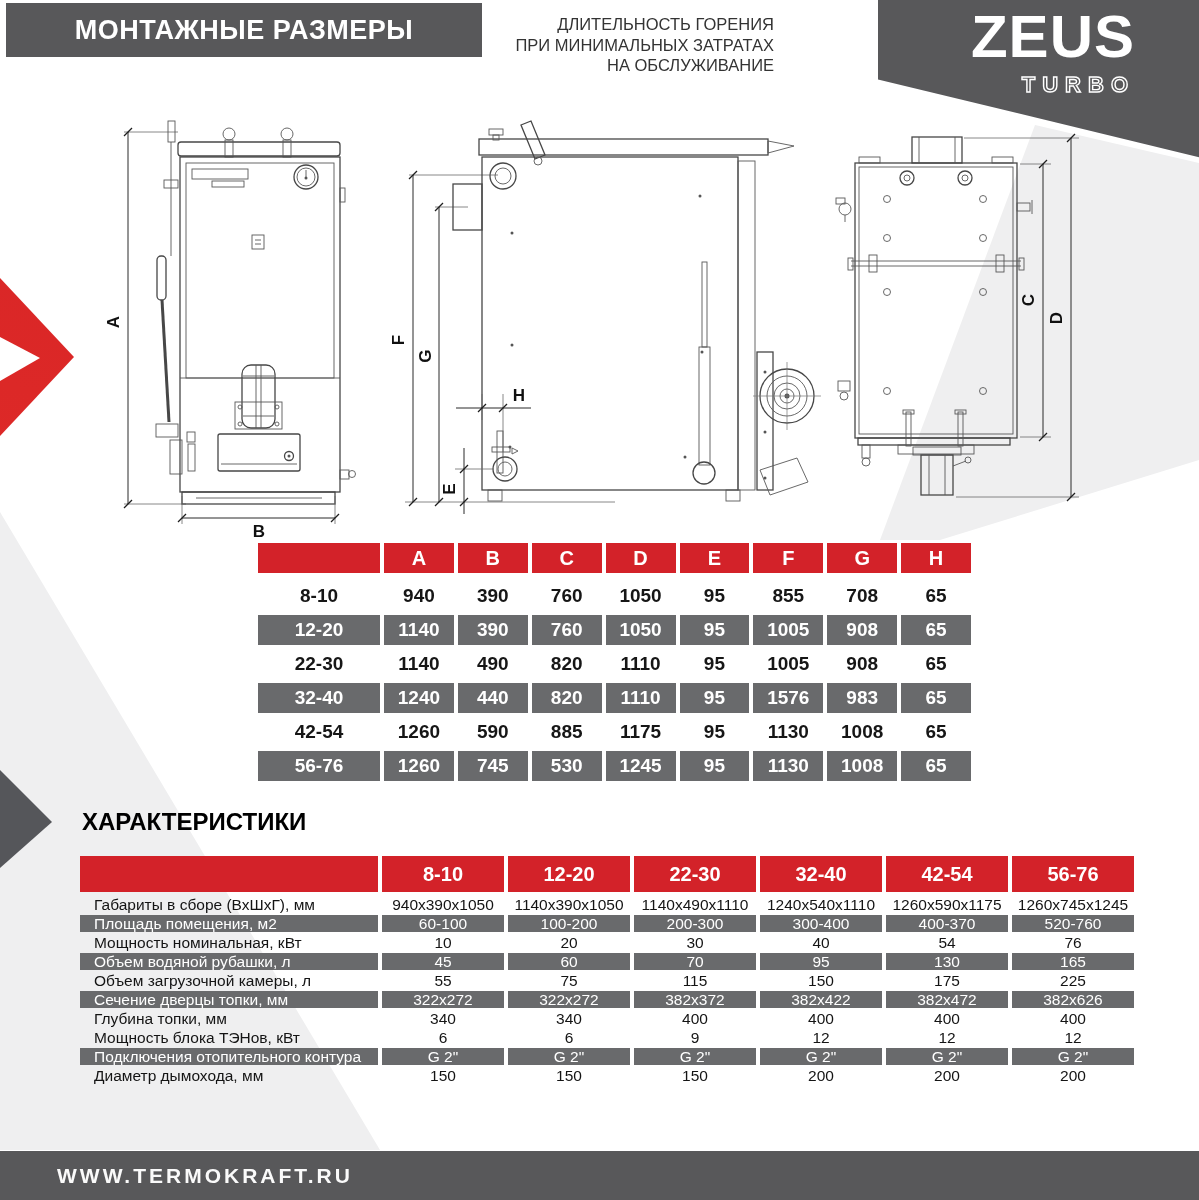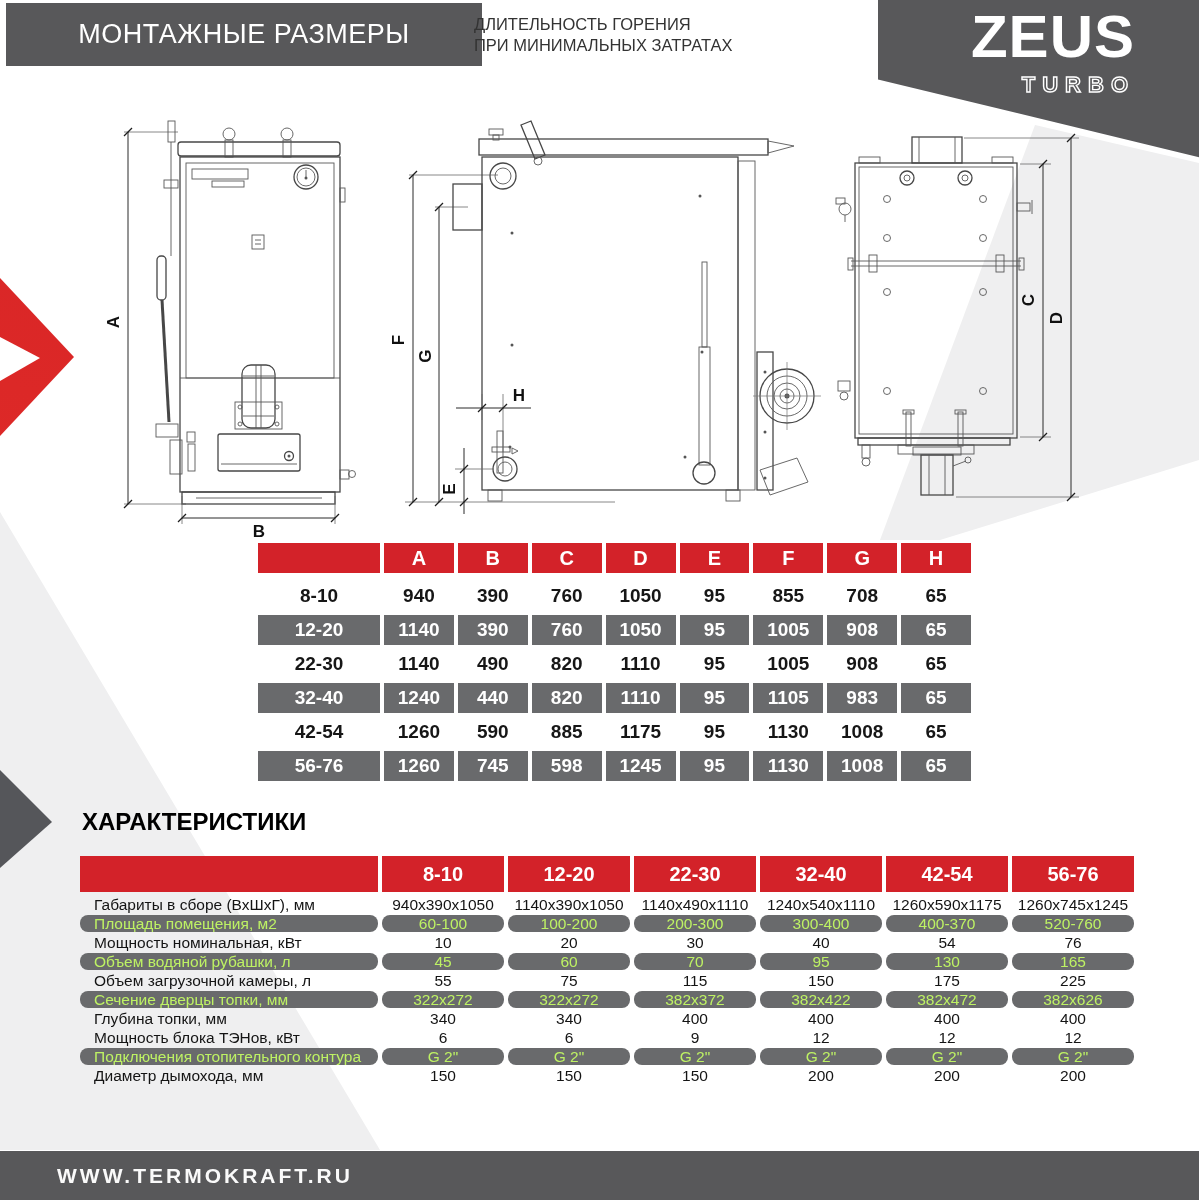--- a/index.html
+++ b/index.html
@@ -9,24 +9,24 @@
 
   
   .shape { position:absolute; inset:0; }
   .band-left  { background:#efeff0; clip-path:polygon(0px 512px, 380px 1150px, 0px 1150px); z-index:0; }
   .band-right { background:#efeff0; clip-path:polygon(1035px 125px, 1199px 163px, 1199px 460px, 940px 540px, 880px 540px); z-index:0; }
   .chev-red   { background:linear-gradient(200deg,#cf1f26,#e93128); clip-path:polygon(0px 278px, 74px 357px, 0px 436px); z-index:2; }
   .chev-red-notch { background:#fff; clip-path:polygon(0px 337px, 40px 358px, 0px 381px); z-index:2; }
   .chev-gray  { background:#55565a; clip-path:polygon(0px 770px, 52px 822px, 0px 868px); z-index:2; }
 
   
-  .title-box { position:absolute; left:6px; top:3px; width:476px; height:63px; background:#58585a;
+  .title-box { position:absolute; left:6px; top:3px; width:476px; height:54px; background:#58585a;
                display:flex; align-items:center; justify-content:center; z-index:3;
-               color:#fff; font-size:27px; font-weight:normal; letter-spacing:0.5px; }
-  .tagline { position:absolute; left:474px; top:14px; width:300px; text-align:left; z-index:3;
+               color:#fff; font-size:27px; font-weight:bold; letter-spacing:0.5px; }
+  .tagline { position:absolute; left:474px; top:14px; width:300px; text-align:right; z-index:3;
              font-size:16.5px; line-height:20.5px; color:#333; }
   .brand-box { position:absolute; left:878px; top:0; width:321px; height:162px; background:#58585a;
                clip-path:polygon(0 0, 100% 0, 100% 97%, 0 49%); z-index:3; }
   .brand-zeus { position:absolute; right:64px; top:2px; color:#fff; font-size:60px; font-weight:bold; letter-spacing:1px;text-align:right; }
   .brand-turbo-svg { position:absolute; right:62px; top:72px; }
 
   
   .drawings { position:absolute; left:0; top:0; width:1199px; height:1200px; z-index:1; }
   .o1 { fill:none; stroke:#474747; stroke-width:1.3; }
   .o2 { fill:none; stroke:#585858; stroke-width:0.9; }
@@ -44,21 +44,21 @@
   .rg .c { background:#696a6c; color:#fff; }
 
   
   .section-title { position:absolute; left:82px; top:808px; z-index:3; font-size:24px; font-weight:bold; color:#000000; }
   .spec-table { position:absolute; left:80px; top:856px; width:1054px; z-index:3; }
   .sp-row { display:grid; grid-template-columns:298px repeat(6,1fr); gap:0 4px; height:17px; margin-bottom:2px; font-size:15.5px; }
   .sp-row .c { display:flex; align-items:center; justify-content:center; color:#141414; line-height:1; }
   .sp-row .lbl { justify-content:flex-start; padding-left:14px; }
   .sp-head { height:36px; margin-bottom:4px; }
   .sp-head .c { background:#d32229; color:#fff; font-weight:bold; font-size:20px; }
-  .sp-row.rg .c { background:#696a6c; color:#bef264;border-radius:8px; }
+  .sp-row.rg .c { background:#696a6c; color:#ffffff; }
 
   
   .footer { position:absolute; left:0; top:1151px; width:1199px; height:49px; background:#58585a; z-index:3;
             display:flex; align-items:center; }
   .footer span { margin-left:57px; color:#fafafa; font-size:21px; font-weight:bold; letter-spacing:3px; }
 </style>
 </head>
 <body>
 
 <div class="shape band-left"></div>
@@ -67,20 +67,21 @@
 <div class="shape chev-red-notch"></div>
 <div class="shape chev-gray"></div>
 
 <div class="title-box">
     <span>МОНТАЖНЫЕ РАЗМЕРЫ</span>
   </div>
 
 <div class="tagline">
   <div>ДЛИТЕЛЬНОСТЬ ГОРЕНИЯ</div>
   <div>ПРИ МИНИМАЛЬНЫХ ЗАТРАТАХ</div>
+  <div>НА ОБСЛУЖИВАНИЕ</div>
 </div>
 
 <div class="brand-box">
   <div class="brand-zeus">ZEUS</div>
   <svg class="brand-turbo-svg" width="150" height="28">
     <text x="148" y="20" text-anchor="end" font-size="22" font-weight="bold" letter-spacing="7" fill="none" stroke="#fff" stroke-width="1.4">TURBO</text>
   </svg>
 </div>
 
 <svg class="drawings" viewBox="0 0 1199 1200">
@@ -346,40 +347,40 @@
     <div class="c">908</div>
     <div class="c">65</div>
   </div>
   <div class="dt-row rg">
     <div class="c">32-40</div>
     <div class="c">1240</div>
     <div class="c">440</div>
     <div class="c">820</div>
     <div class="c">1110</div>
     <div class="c">95</div>
-    <div class="c">1105</div>
+    <div class="c">1576</div>
     <div class="c">983</div>
     <div class="c">65</div>
   </div>
   <div class="dt-row">
     <div class="c">42-54</div>
     <div class="c">1260</div>
     <div class="c">590</div>
     <div class="c">885</div>
     <div class="c">1175</div>
     <div class="c">95</div>
     <div class="c">1130</div>
     <div class="c">1008</div>
     <div class="c">65</div>
   </div>
   <div class="dt-row rg">
     <div class="c">56-76</div>
     <div class="c">1260</div>
     <div class="c">745</div>
-    <div class="c">598</div>
+    <div class="c">530</div>
     <div class="c">1245</div>
     <div class="c">95</div>
     <div class="c">1130</div>
     <div class="c">1008</div>
     <div class="c">65</div>
   </div>
 </div>
 
 <div class="section-title">ХАРАКТЕРИСТИКИ</div>
 

